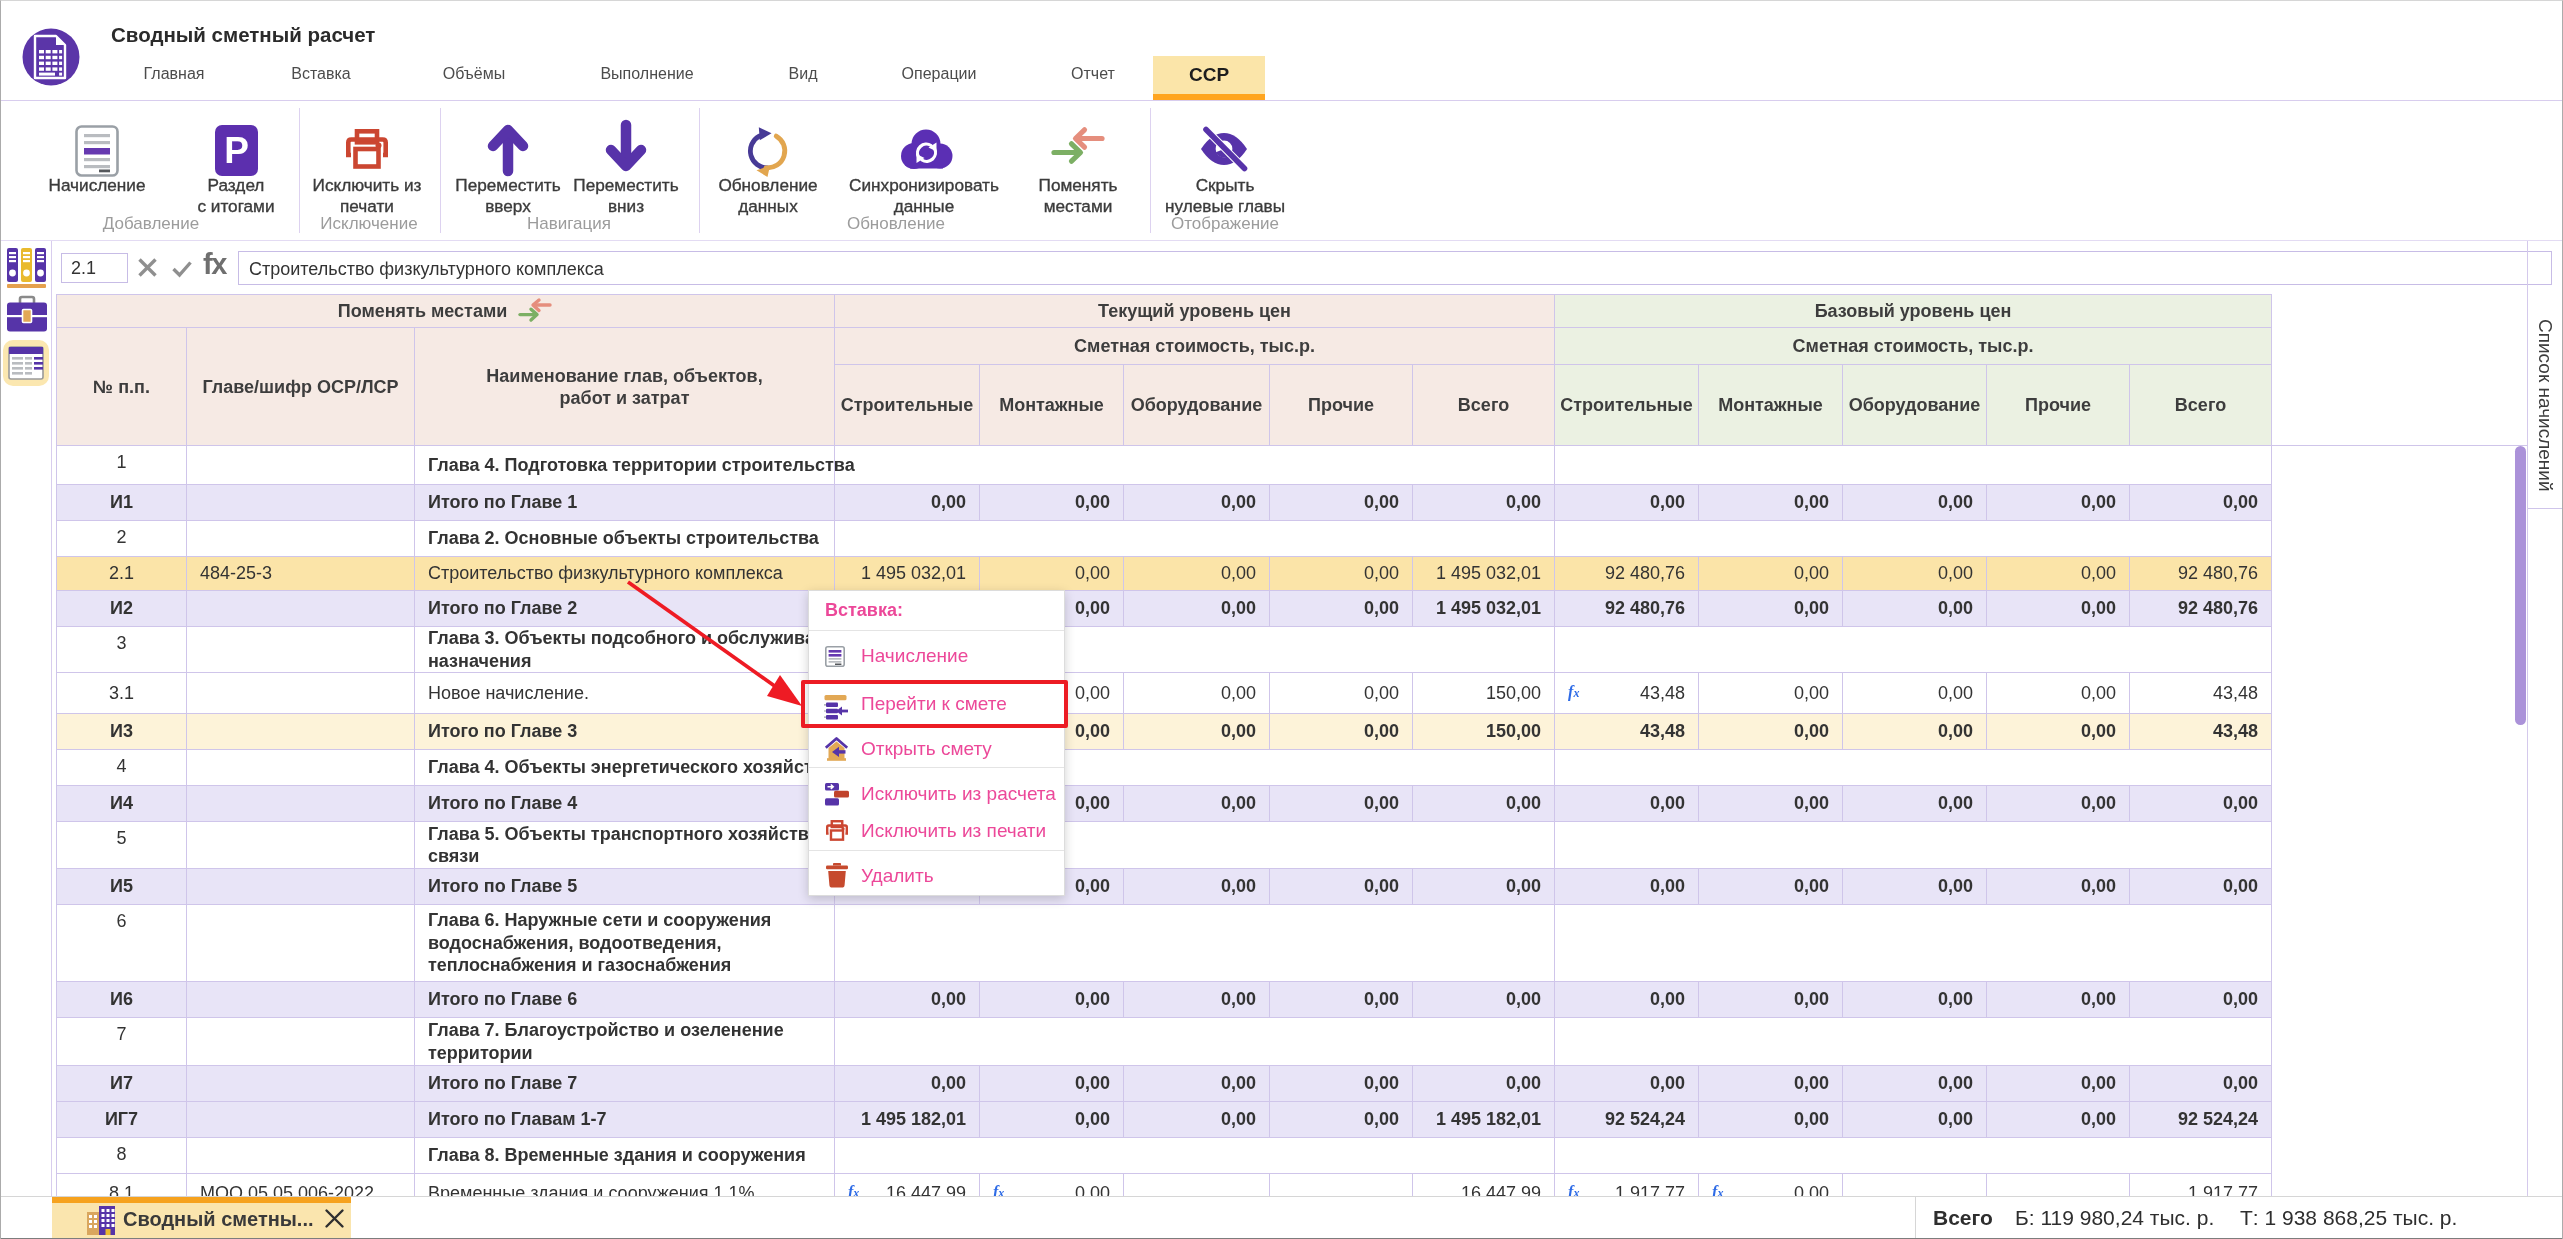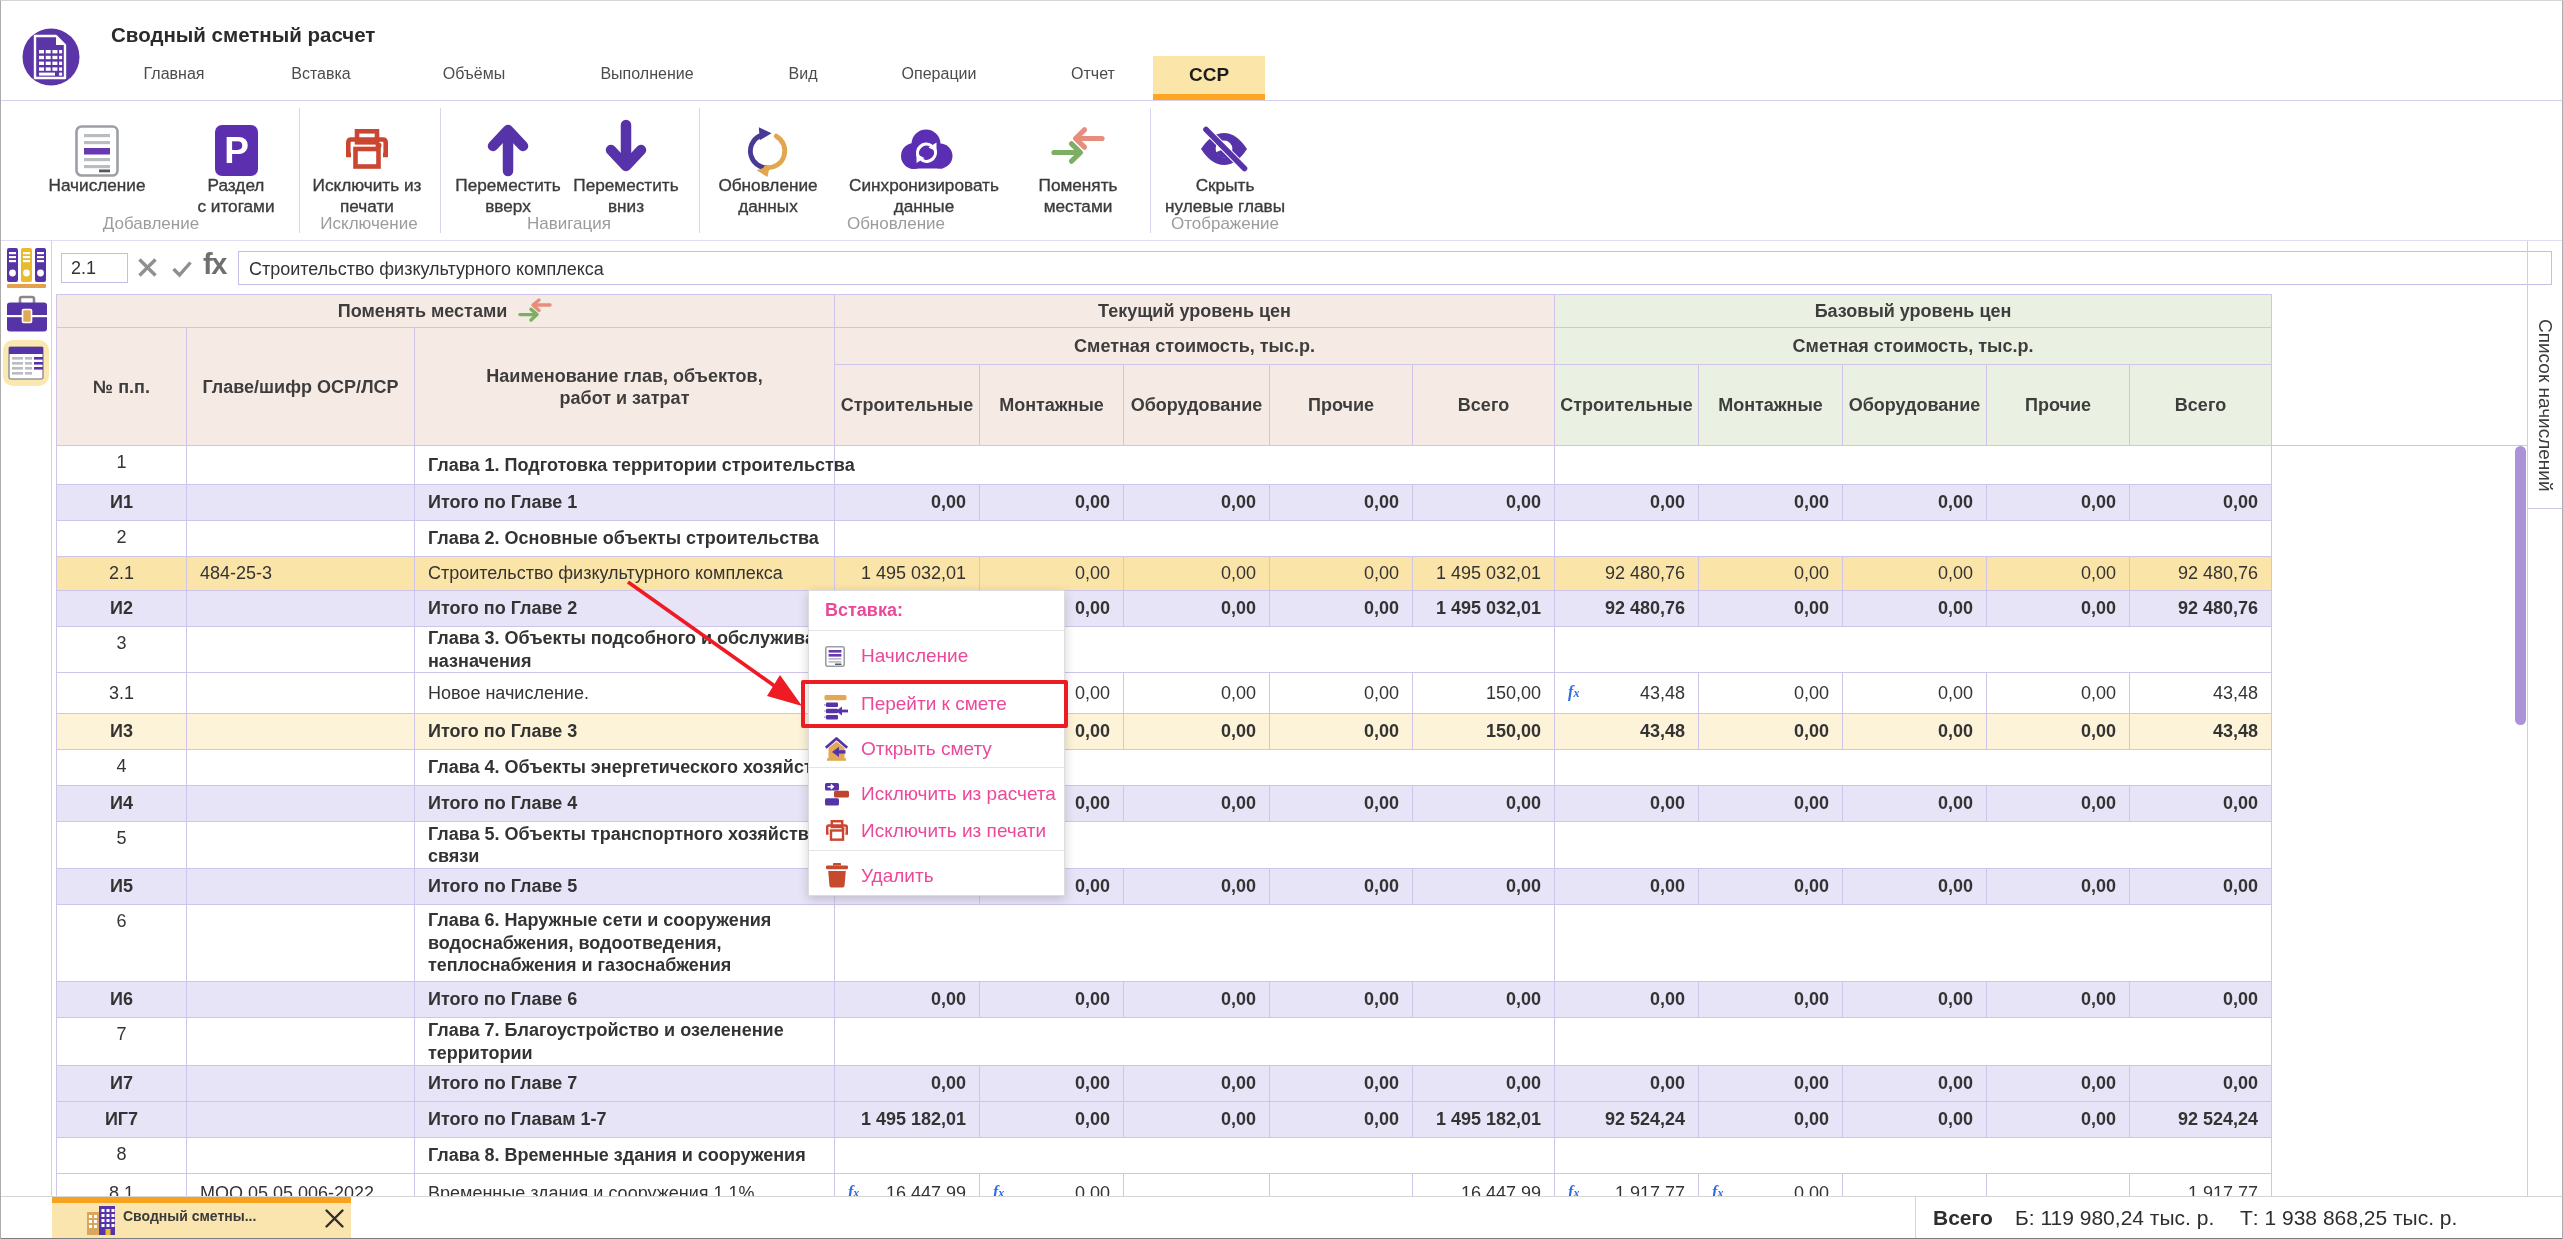--- a/index.html
+++ b/index.html
@@ -57,21 +57,21 @@
 
 #menu { position:absolute; left:807px; top:589px; width:257px; height:306px; background:#fff;
   border:1px solid #dcdcdc; box-shadow:0 3px 10px rgba(0,0,0,0.18); }
 #menu .mi { position:absolute; left:52px; font-size:19px; color:#ec4899; line-height:42px; white-space:nowrap; }
 #menu .sep { position:absolute; left:0; width:100%; height:1px; background:#e4e4e4; }
 #redrect { position:absolute; left:800px; top:679px; width:267px; height:48px; border:4px solid #ec1c24; border-radius:2px; }
 
 #bbar { position:absolute; left:0; top:1195px; width:2563px; height:42px; background:#fff; border-top:1px solid #d6d6d6; }
 #btab { position:absolute; left:51px; top:0px; width:299px; height:42px; background:#fae5ae; }
 #btab-bar { position:absolute; left:51px; top:0; width:299px; height:6px; background:#f6a21e; }
-#btab-text { position:absolute; left:122px; top:11px; font-size:14px; font-weight:bold; color:#3a3a3a; }
+#btab-text { position:absolute; left:122px; top:11px; font-size:20px; font-weight:bold; color:#3a3a3a; }
 #bsep { position:absolute; left:1914px; top:0; width:1px; height:42px; background:#d6d6d6; }
 .bstat { position:absolute; top:9px; font-size:21px; color:#2e2e2e; white-space:nowrap; }
 #bstrip { position:absolute; left:0; top:1237px; width:2563px; height:2px; background:#7d7d7d; }
 </style>
 </head>
 <body>
 <div id="page">
   <div id="title">Сводный сметный расчет</div>
   <span class="tab" style="left:173px;">Главная</span>
   <span class="tab" style="left:320px;">Вставка</span>
@@ -309,21 +309,21 @@
       <col style="width:144px">
         <col style="width:144px">
         <col style="width:144px">
         <col style="width:143px">
         <col style="width:142px">
     </colgroup>
     <tbody>
         <tr class="chapter" style="height:39px;">
       <td class="ctr">1</td>
           <td></td>
-          <td class="b nw">Глава 1. Подготовка территории строительства</td>
+          <td class="b nw">Глава 4. Подготовка территории строительства</td>
       <td colspan="5"></td>
           <td colspan="5"></td>
     </tr>
     <tr class="lav" style="height:36px;">
       <td class="ctr b">И1</td>
           <td></td>
           <td class="b">Итого по Главе 1</td>
       <td class="num b">0,00</td>
           <td class="num b">0,00</td>
           <td class="num b">0,00</td>

